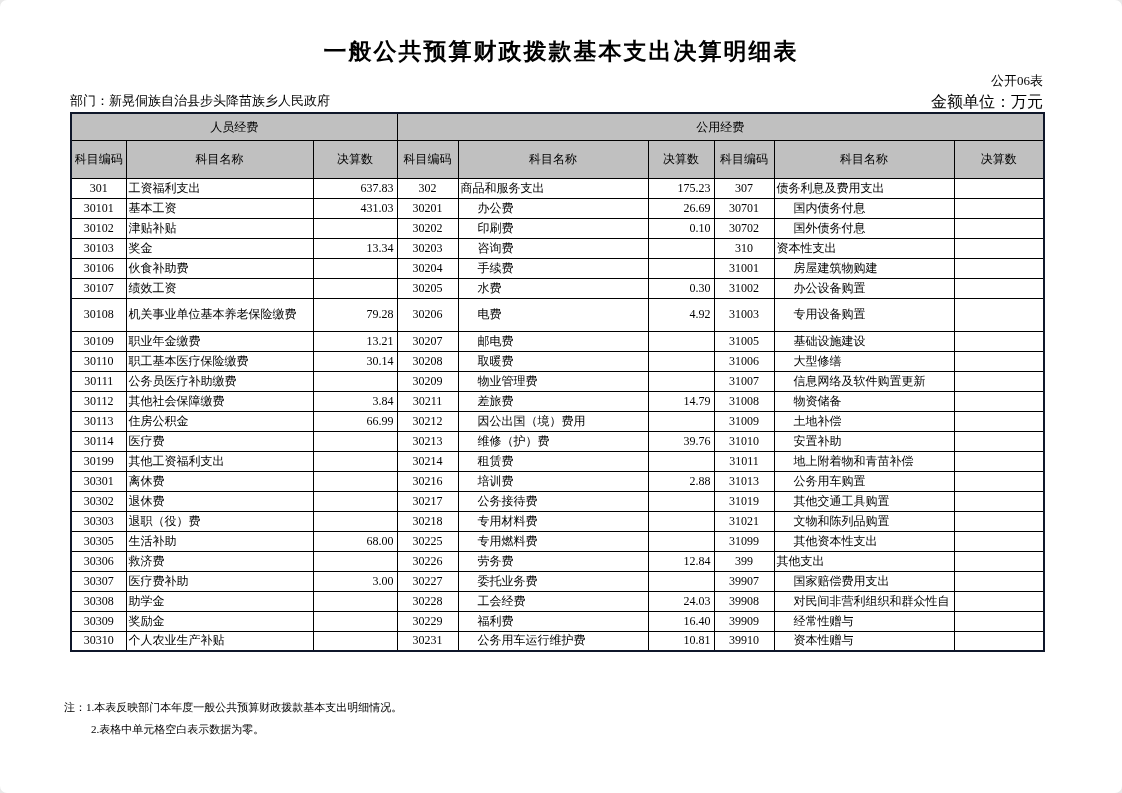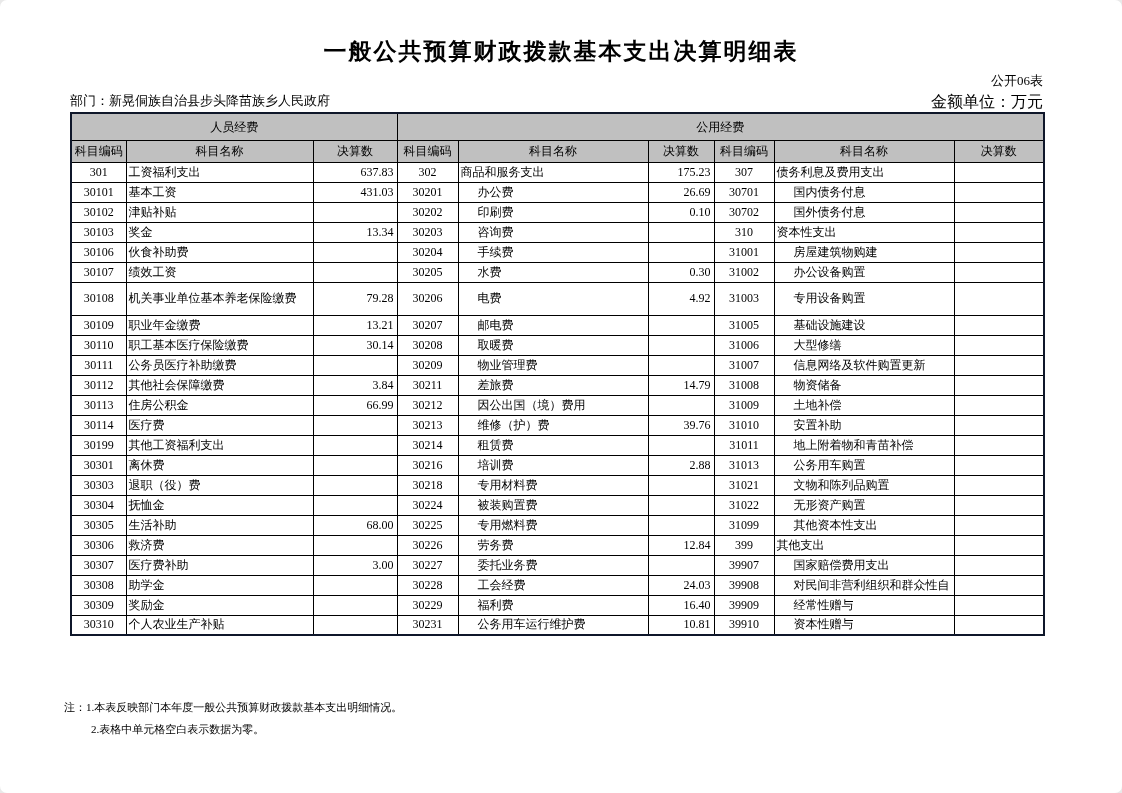--- a/index.html
+++ b/index.html
@@ -26,21 +26,21 @@
     font-size:12px;
   }
   table.budget th, table.budget td {
     border:1px solid #000; overflow:hidden; vertical-align:middle;
   }
   table.budget th {
     background:#c0c0c0; font-weight:normal; text-align:center;
     line-height:16px; padding:1px;
   }
   tr.group-row  { height:27px; }
-  tr.header-row { height:22px; }
+  tr.header-row { height:38px; }
   tbody tr { height:20px; }
   tbody tr.tall { height:33px; }
   td.code { text-align:center; }
   td.name { text-align:left; }
   td.name .txt {
     padding-left:2px; white-space:nowrap; overflow:hidden; line-height:15px;
   }
   td.name .txt.ind { padding-left:19px; }
   tr.tall td.name.g0 .txt { white-space:normal; width:177px; }
   td.val { text-align:right; padding-right:3px; }
@@ -336,50 +336,50 @@
             <div class="txt ind">培训费</div>
           </td>
           <td class="val">2.88</td>
           <td class="code">31013</td>
           <td class="name">
             <div class="txt ind">公务用车购置</div>
           </td>
           <td class="val"></td>
         </tr>
         <tr>
+          <td class="code">30302</td>
+          <td class="name g0">
+            <div class="txt">退休费</div>
+          </td>
+          <td class="val"></td>
+          <td class="code">30217</td>
+          <td class="name">
+            <div class="txt ind">公务接待费</div>
+          </td>
+          <td class="val"></td>
+          <td class="code">31019</td>
+          <td class="name">
+            <div class="txt ind">其他交通工具购置</div>
+          </td>
+          <td class="val"></td>
+        </tr>
+        <tr>
           <td class="code">30303</td>
           <td class="name g0">
             <div class="txt">退职（役）费</div>
           </td>
           <td class="val"></td>
           <td class="code">30218</td>
           <td class="name">
             <div class="txt ind">专用材料费</div>
           </td>
           <td class="val"></td>
           <td class="code">31021</td>
           <td class="name">
             <div class="txt ind">文物和陈列品购置</div>
-          </td>
-          <td class="val"></td>
-        </tr>
-        <tr>
-          <td class="code">30304</td>
-          <td class="name g0">
-            <div class="txt">抚恤金</div>
-          </td>
-          <td class="val"></td>
-          <td class="code">30224</td>
-          <td class="name">
-            <div class="txt ind">被装购置费</div>
-          </td>
-          <td class="val"></td>
-          <td class="code">31022</td>
-          <td class="name">
-            <div class="txt ind">无形资产购置</div>
           </td>
           <td class="val"></td>
         </tr>
         <tr>
           <td class="code">30305</td>
           <td class="name g0">
             <div class="txt">生活补助</div>
           </td>
           <td class="val">68.00</td>
           <td class="code">30225</td>

